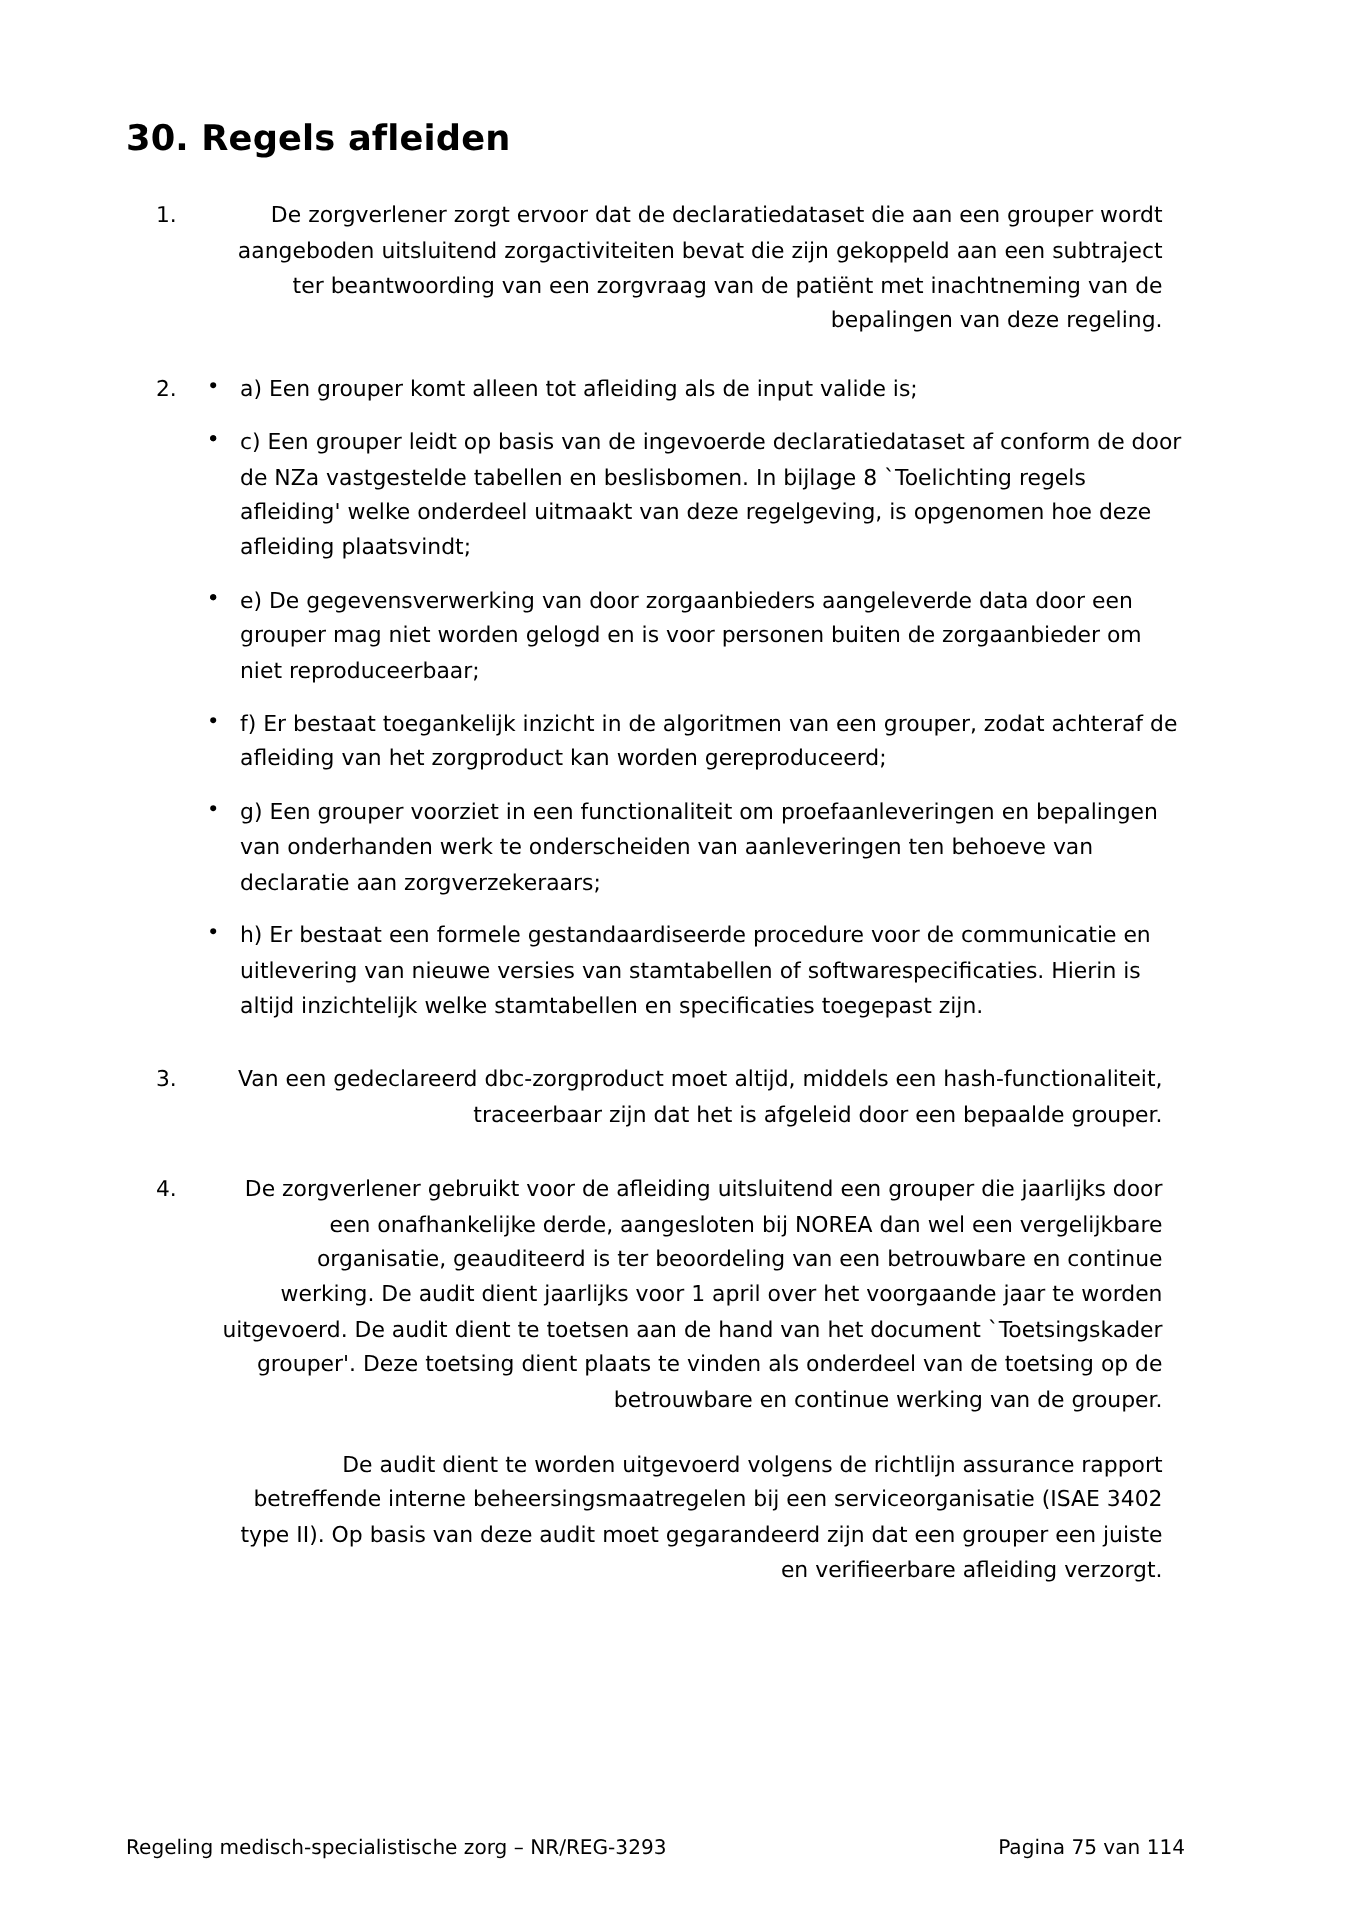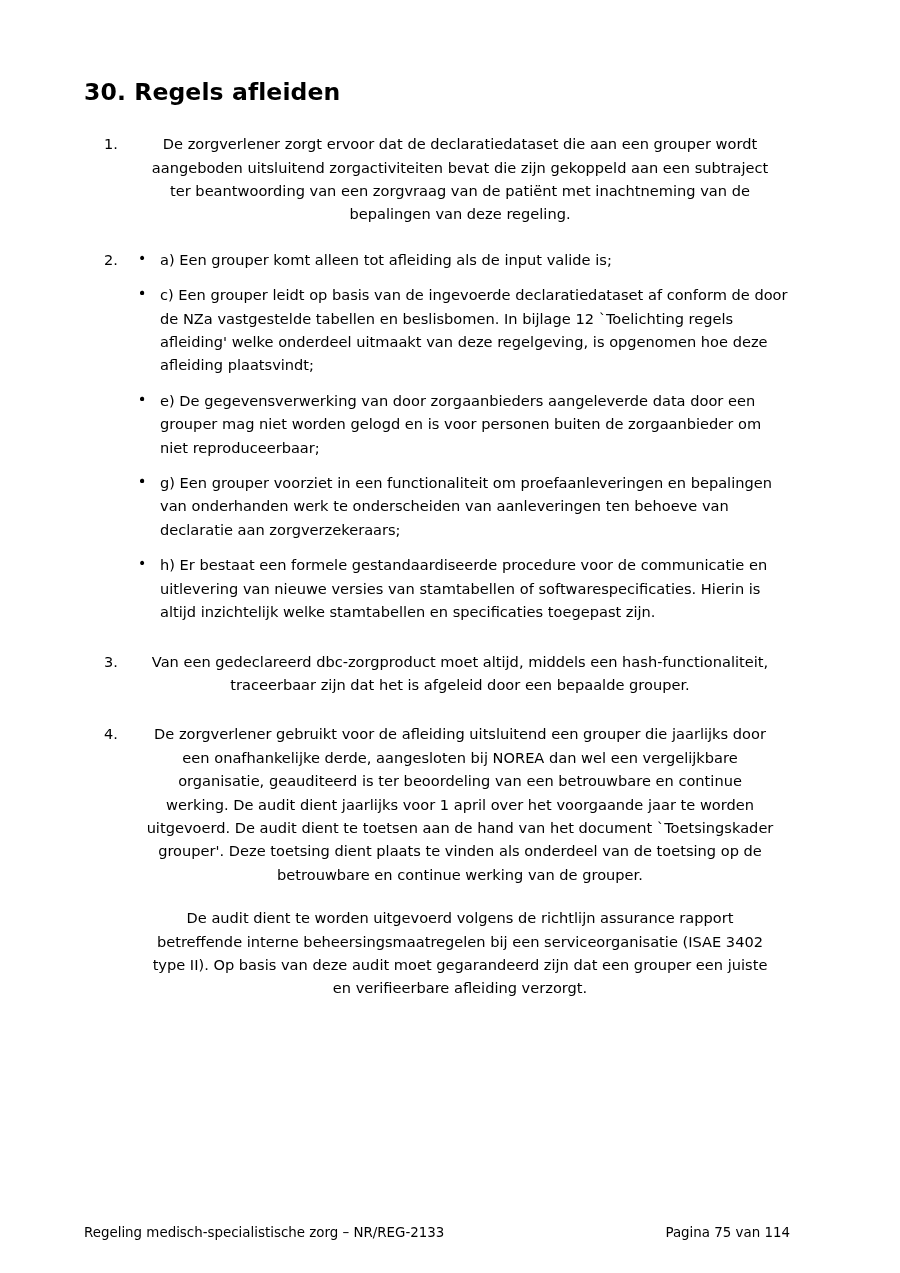--- a/index.html
+++ b/index.html
@@ -45,21 +45,21 @@
     position: absolute;
     left: 20px;
     top: 1px;
     font-size: 14.5px;
     line-height: 23px;
   }
   .para {
     font-size: 14.6px;
     line-height: 23.4px;
     margin: 15px;
-    text-align: center;
+    text-align: right;
   }
   .para + .para {
     margin-top: 20px;
   }
   ul.sub-list {
     list-style: none;
     margin: 6px 0 0 0;
     padding: 0;
   }
   ul.sub-list > li {
@@ -111,31 +111,32 @@
         <ul class="sub-list">
           <li>
             <span class="bullet">•</span>
             <span>a) Een grouper komt alleen tot afleiding als de input valide is;</span>
           </li>
           <li>
             <span class="bullet">•</span>
           </li>
           <li>
             <span class="bullet">•</span>
-            <span>c) Een grouper leidt op basis van de ingevoerde declaratiedataset af conform de door de NZa vastgestelde tabellen en beslisbomen. In bijlage 12 `Toelichting regels afleiding' welke onderdeel uitmaakt van deze regelgeving, is opgenomen hoe deze afleiding plaatsvindt;</span>
+            <span>c) Een grouper leidt op basis van de ingevoerde declaratiedataset af conform de door de NZa vastgestelde tabellen en beslisbomen. In bijlage 8 `Toelichting regels afleiding' welke onderdeel uitmaakt van deze regelgeving, is opgenomen hoe deze afleiding plaatsvindt;</span>
           </li>
           <li>
             <span class="bullet">•</span>
           </li>
           <li>
             <span class="bullet">•</span>
             <span>e) De gegevensverwerking van door zorgaanbieders aangeleverde data door een grouper mag niet worden gelogd en is voor personen buiten de zorgaanbieder om niet reproduceerbaar;</span>
           </li>
           <li>
             <span class="bullet">•</span>
+            <span>f) Er bestaat toegankelijk inzicht in de algoritmen van een grouper, zodat achteraf de afleiding van het zorgproduct kan worden gereproduceerd;</span>
           </li>
           <li>
             <span class="bullet">•</span>
             <span>g) Een grouper voorziet in een functionaliteit om proefaanleveringen en bepalingen van onderhanden werk te onderscheiden van aanleveringen ten behoeve van declaratie aan zorgverzekeraars;</span>
           </li>
           <li>
             <span class="bullet">•</span>
             <span>h) Er bestaat een formele gestandaardiseerde procedure voor de communicatie en uitlevering van nieuwe versies van stamtabellen of softwarespecificaties. Hierin is altijd inzichtelijk welke stamtabellen en specificaties toegepast zijn.</span>
           </li>
         </ul>
@@ -149,16 +150,16 @@
       <li style="margin-top:26px;">
         <span class="num">4.</span>
         <p class="para">De zorgverlener gebruikt voor de afleiding uitsluitend een grouper die jaarlijks door een onafhankelijke derde, aangesloten bij NOREA dan wel een vergelijkbare organisatie, geauditeerd is ter beoordeling van een betrouwbare en continue werking. De audit dient jaarlijks voor 1 april over het voorgaande jaar te worden uitgevoerd. De audit dient te toetsen aan de hand van het document `Toetsingskader grouper'. Deze toetsing dient plaats te vinden als onderdeel van de toetsing op de betrouwbare en continue werking van de grouper.</p>
         <p class="para">De audit dient te worden uitgevoerd volgens de richtlijn assurance rapport betreffende interne beheersingsmaatregelen bij een serviceorganisatie (ISAE 3402 type II). Op basis van deze audit moet gegarandeerd zijn dat een grouper een juiste en verifieerbare afleiding verzorgt.</p>
       </li>
 
     </ol>
   </div>
 
   <div class="footer">
-    <span class="left">Regeling medisch-specialistische zorg – NR/REG-2133</span>
+    <span class="left">Regeling medisch-specialistische zorg – NR/REG-3293</span>
     <span class="right">Pagina 75 van 114</span>
   </div>
 </div>
 
 </body></html>

